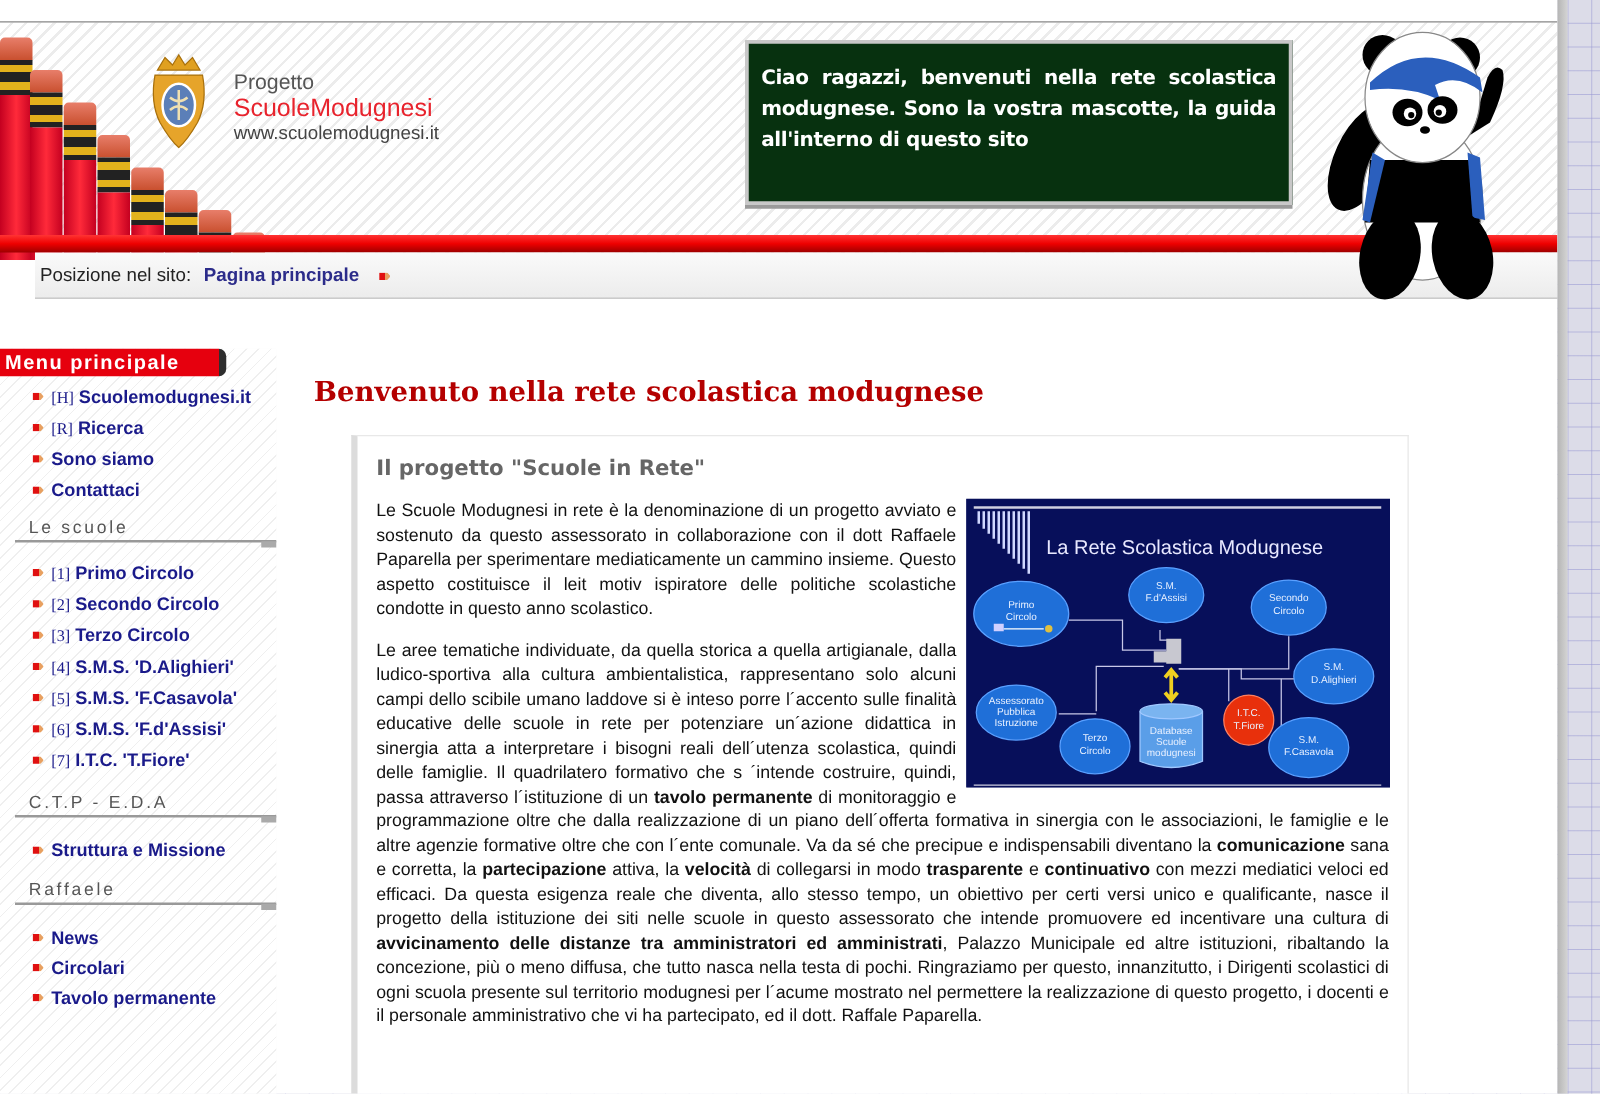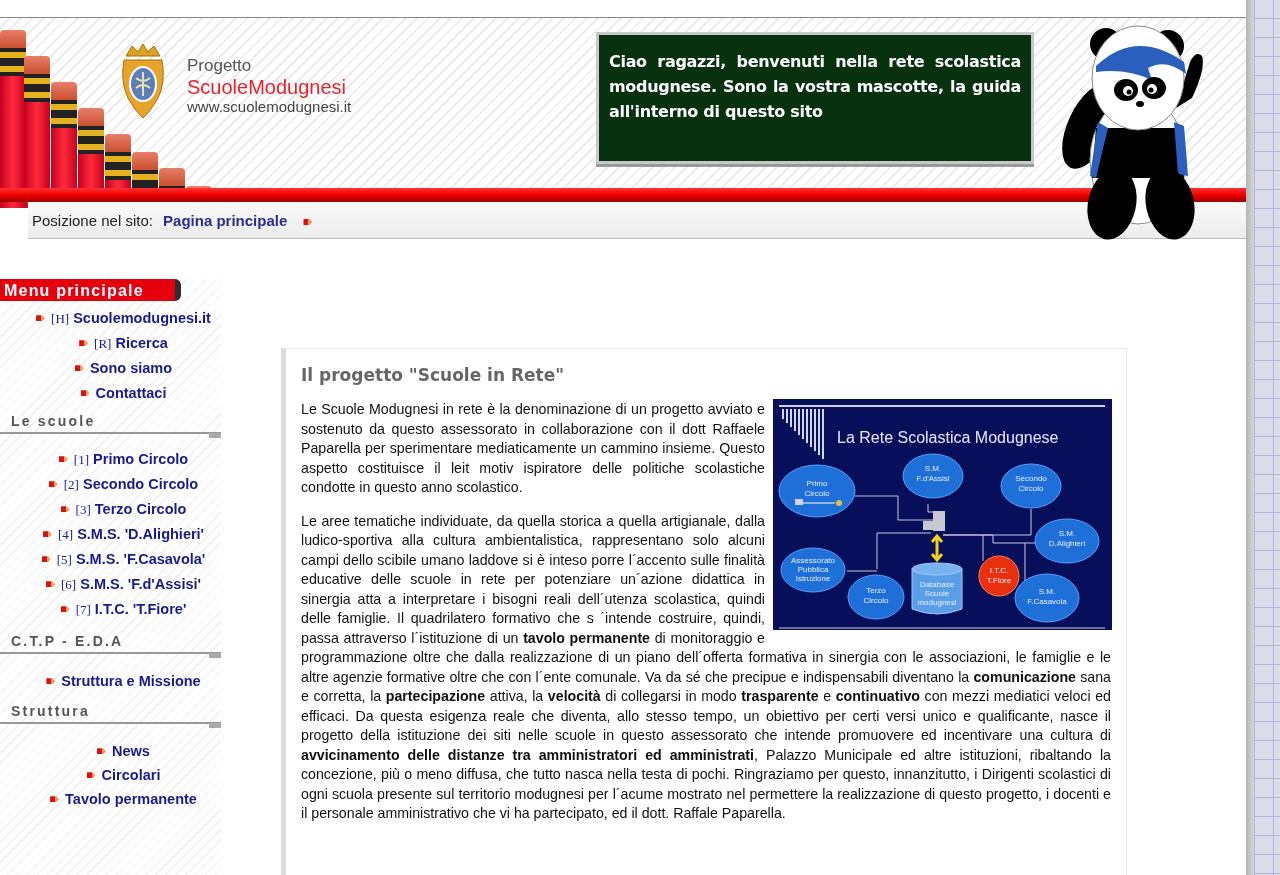--- a/index.html
+++ b/index.html
@@ -74,28 +74,29 @@
     position: absolute; left: 0; top: 279px; width: 221px; height: 600px;
     background-color: #fafafa;
     background-image: repeating-linear-gradient(135deg, #fff 0 6px, #efefef 6px 7px);
   }
   .menu-header {
     height: 22px; width: 181px; border-radius: 0 6px 6px 0;
     background: linear-gradient(90deg, #e6000e 0 175px, #2e2e2e 175px 196px, #c72a12 196px);
     color: #fff; font-weight: bold; font-size: 16px; letter-spacing: 1.2px;
     padding: 3px 0 2px 4px;
   }
-  .menu-list { list-style: none; padding: 6px 0 0 26px; text-align: center; }
+  .menu-list { list-style: none; padding: 6px 0 0 26px; }
   .menu-list li { height: 25px; font-size: 14.5px; font-weight: bold; color: #1a1a8a; white-space: nowrap; }
   .menu-list li .bullet { margin-right: 6px; margin-top: -2px; }
   .menu-list .key { font-weight: normal; font-family: "Liberation Serif", serif; font-size: 13px; }
   .section-head {
     position: relative; height: 24px; margin-top: 8px; padding: 3px 0 0 11px;
-    font-weight: bold; font-size: 14px; color: #555; letter-spacing: 2.2px;
+    font-weight: normal; font-size: 14px; color: #555; letter-spacing: 2.2px;
     border-bottom: 2px solid #999;
+    margin-left: 12px;
   }
   .section-head::after {
     content: ""; position: absolute; right: 0; bottom: -6px; width: 12px; height: 5px; background: #aaa;
   }
   
   #main-title {
     position: absolute; left: 251px; top: 301px;
     font-family: "DejaVu Serif", serif; font-size: 22px; color: #b40000;
   }
   #article {
@@ -218,28 +219,29 @@
       <li><span class="bullet"></span><span class="key">[5]</span> <span>S.M.S. 'F.Casavola'</span></li>
       <li><span class="bullet"></span><span class="key">[6]</span> <span>S.M.S. 'F.d'Assisi'</span></li>
       <li><span class="bullet"></span><span class="key">[7]</span> <span>I.T.C. 'T.Fiore'</span></li>
     </ul>
 
     <div class="section-head" style="margin-top:4px">C.T.P - E.D.A</div>
     <ul class="menu-list" style="padding-top:19px">
       <li><span class="bullet"></span><span>Struttura e Missione</span></li>
     </ul>
 
-    <div class="section-head" style="margin-top:2px">Struttura</div>
+    <div class="section-head" style="margin-top:2px">Raffaele</div>
     <ul class="menu-list" style="padding-top:19px">
       <li style="height:24px"><span class="bullet"></span><span>News</span></li>
       <li style="height:24px"><span class="bullet"></span><span>Circolari</span></li>
       <li style="height:24px"><span class="bullet"></span><span>Tavolo permanente</span></li>
     </ul>
   </div>
 
+  <h1 id="main-title">Benvenuto nella rete scolastica modugnese</h1>
 
   <div id="article">
     <h2>Il progetto "Scuole in Rete"</h2>
     <div class="diagram">
       <svg width="339" height="231" viewBox="0 0 339 231">
         <rect x="0" y="0" width="339" height="231" fill="#070f5a"></rect>
         <line x1="6" y1="7" x2="332" y2="7" stroke="#d0d0e0" stroke-width="2"></line>
         <line x1="6" y1="229" x2="332" y2="229" stroke="#d0d0e0" stroke-width="1"></line>
         <g stroke="#d0d8ff" stroke-width="2">
           <line x1="10" y1="10" x2="10" y2="20"></line>

